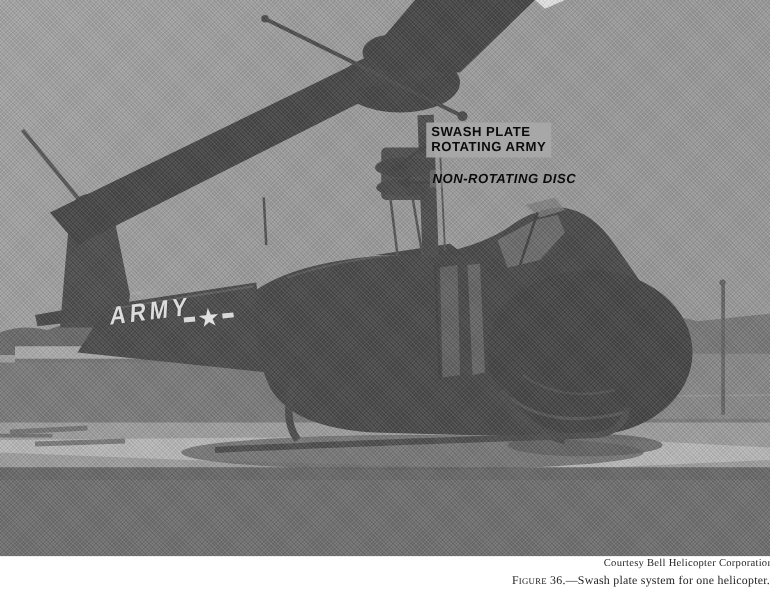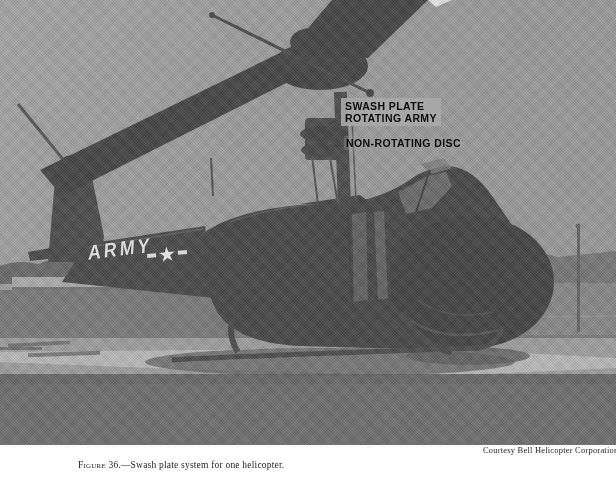--- a/index.html
+++ b/index.html
@@ -17,39 +17,39 @@
   }
   
   .label-box{
     position:absolute;left:341px;top:98px;padding:2px 4px 1px 4px;
     background:rgba(168,168,168,0.92);color:#0b0b0b;
     font-size:10.5px;line-height:1.18;font-weight:bold;letter-spacing:.4px;white-space:nowrap;
   }
   .label-nonrot{
     position:absolute;left:344px;top:136px;padding:1px 2px;
     background:rgba(160,160,160,0.30);color:#0b0b0b;
-    font-size:10.5px;font-weight:bold;letter-spacing:.4px;white-space:nowrap;
+    font-size:10.5px;font-weight:bold;letter-spacing:.4px;white-space:nowrap;font-style:italic;
   }
   
   .army-marking{
     position:absolute;left:88px;top:243px;color:#dcdcdc;
     font-size:18px;font-weight:bold;letter-spacing:3px;white-space:nowrap;
     transform:rotate(-7deg) skewX(-10deg) scaleY(1.12);transform-origin:left center;
     text-shadow:0 0 1px rgba(0,0,0,.6);
   }
   .insignia{
     position:absolute;left:147px;top:244px;display:flex;align-items:center;gap:2px;
     transform:rotate(-6deg);color:#e0e0e0;
   }
   .insignia .bar{display:block;width:9px;height:4px;background:#d8d8d8;}
   .insignia .star{font-size:20px;line-height:20px;font-family:"DejaVu Sans",sans-serif;}
   
   .caption{
     position:absolute;left:0;top:460px;width:100%;box-sizing:border-box;padding-left:78px;
-    text-align:left;font-family:"Liberation Serif",serif;font-size:9.5px;color:#1c1c1c;
+    text-align:right;font-family:"Liberation Serif",serif;font-size:9.5px;color:#1c1c1c;
     letter-spacing:.2px;
   }
   .caption .cap-label{font-variant:small-caps;}
   .credit{
     position:absolute;left:483px;top:445px;width:140px;overflow:hidden;white-space:nowrap;
     font-family:"Liberation Serif",serif;font-size:8.5px;color:#1e1e1e;letter-spacing:.2px;
   }
 </style>
 </head>
 <body>

